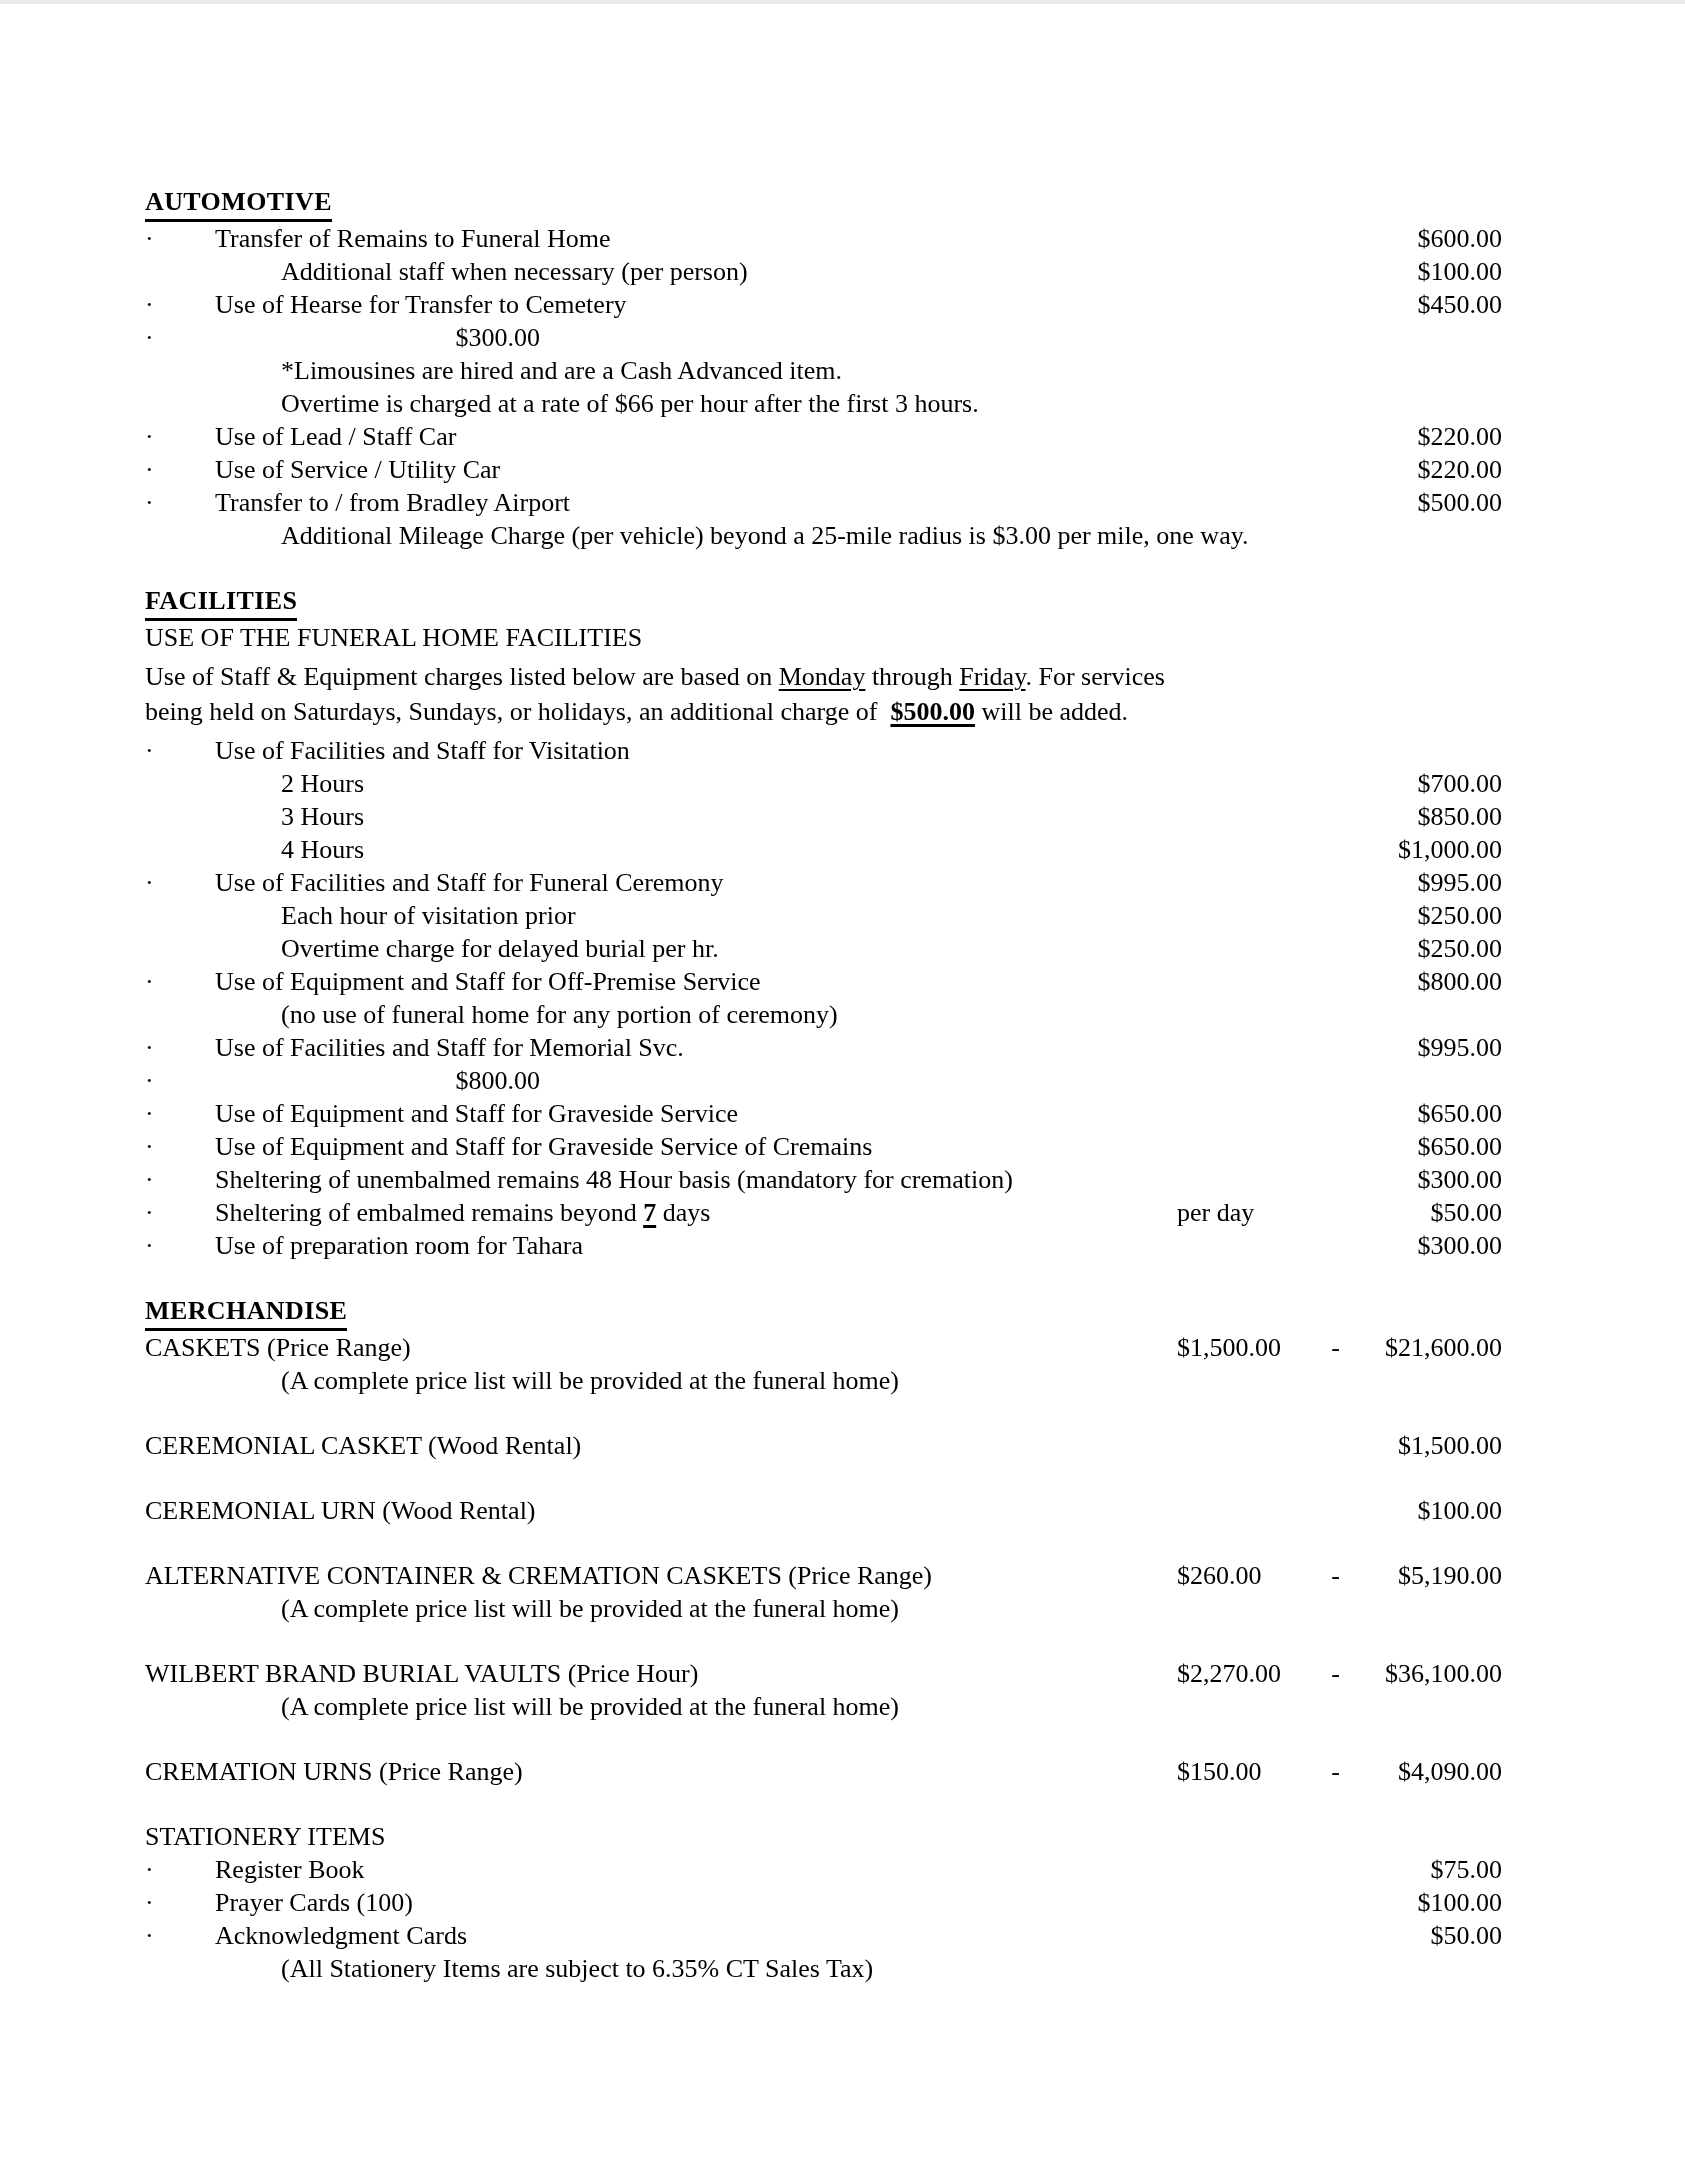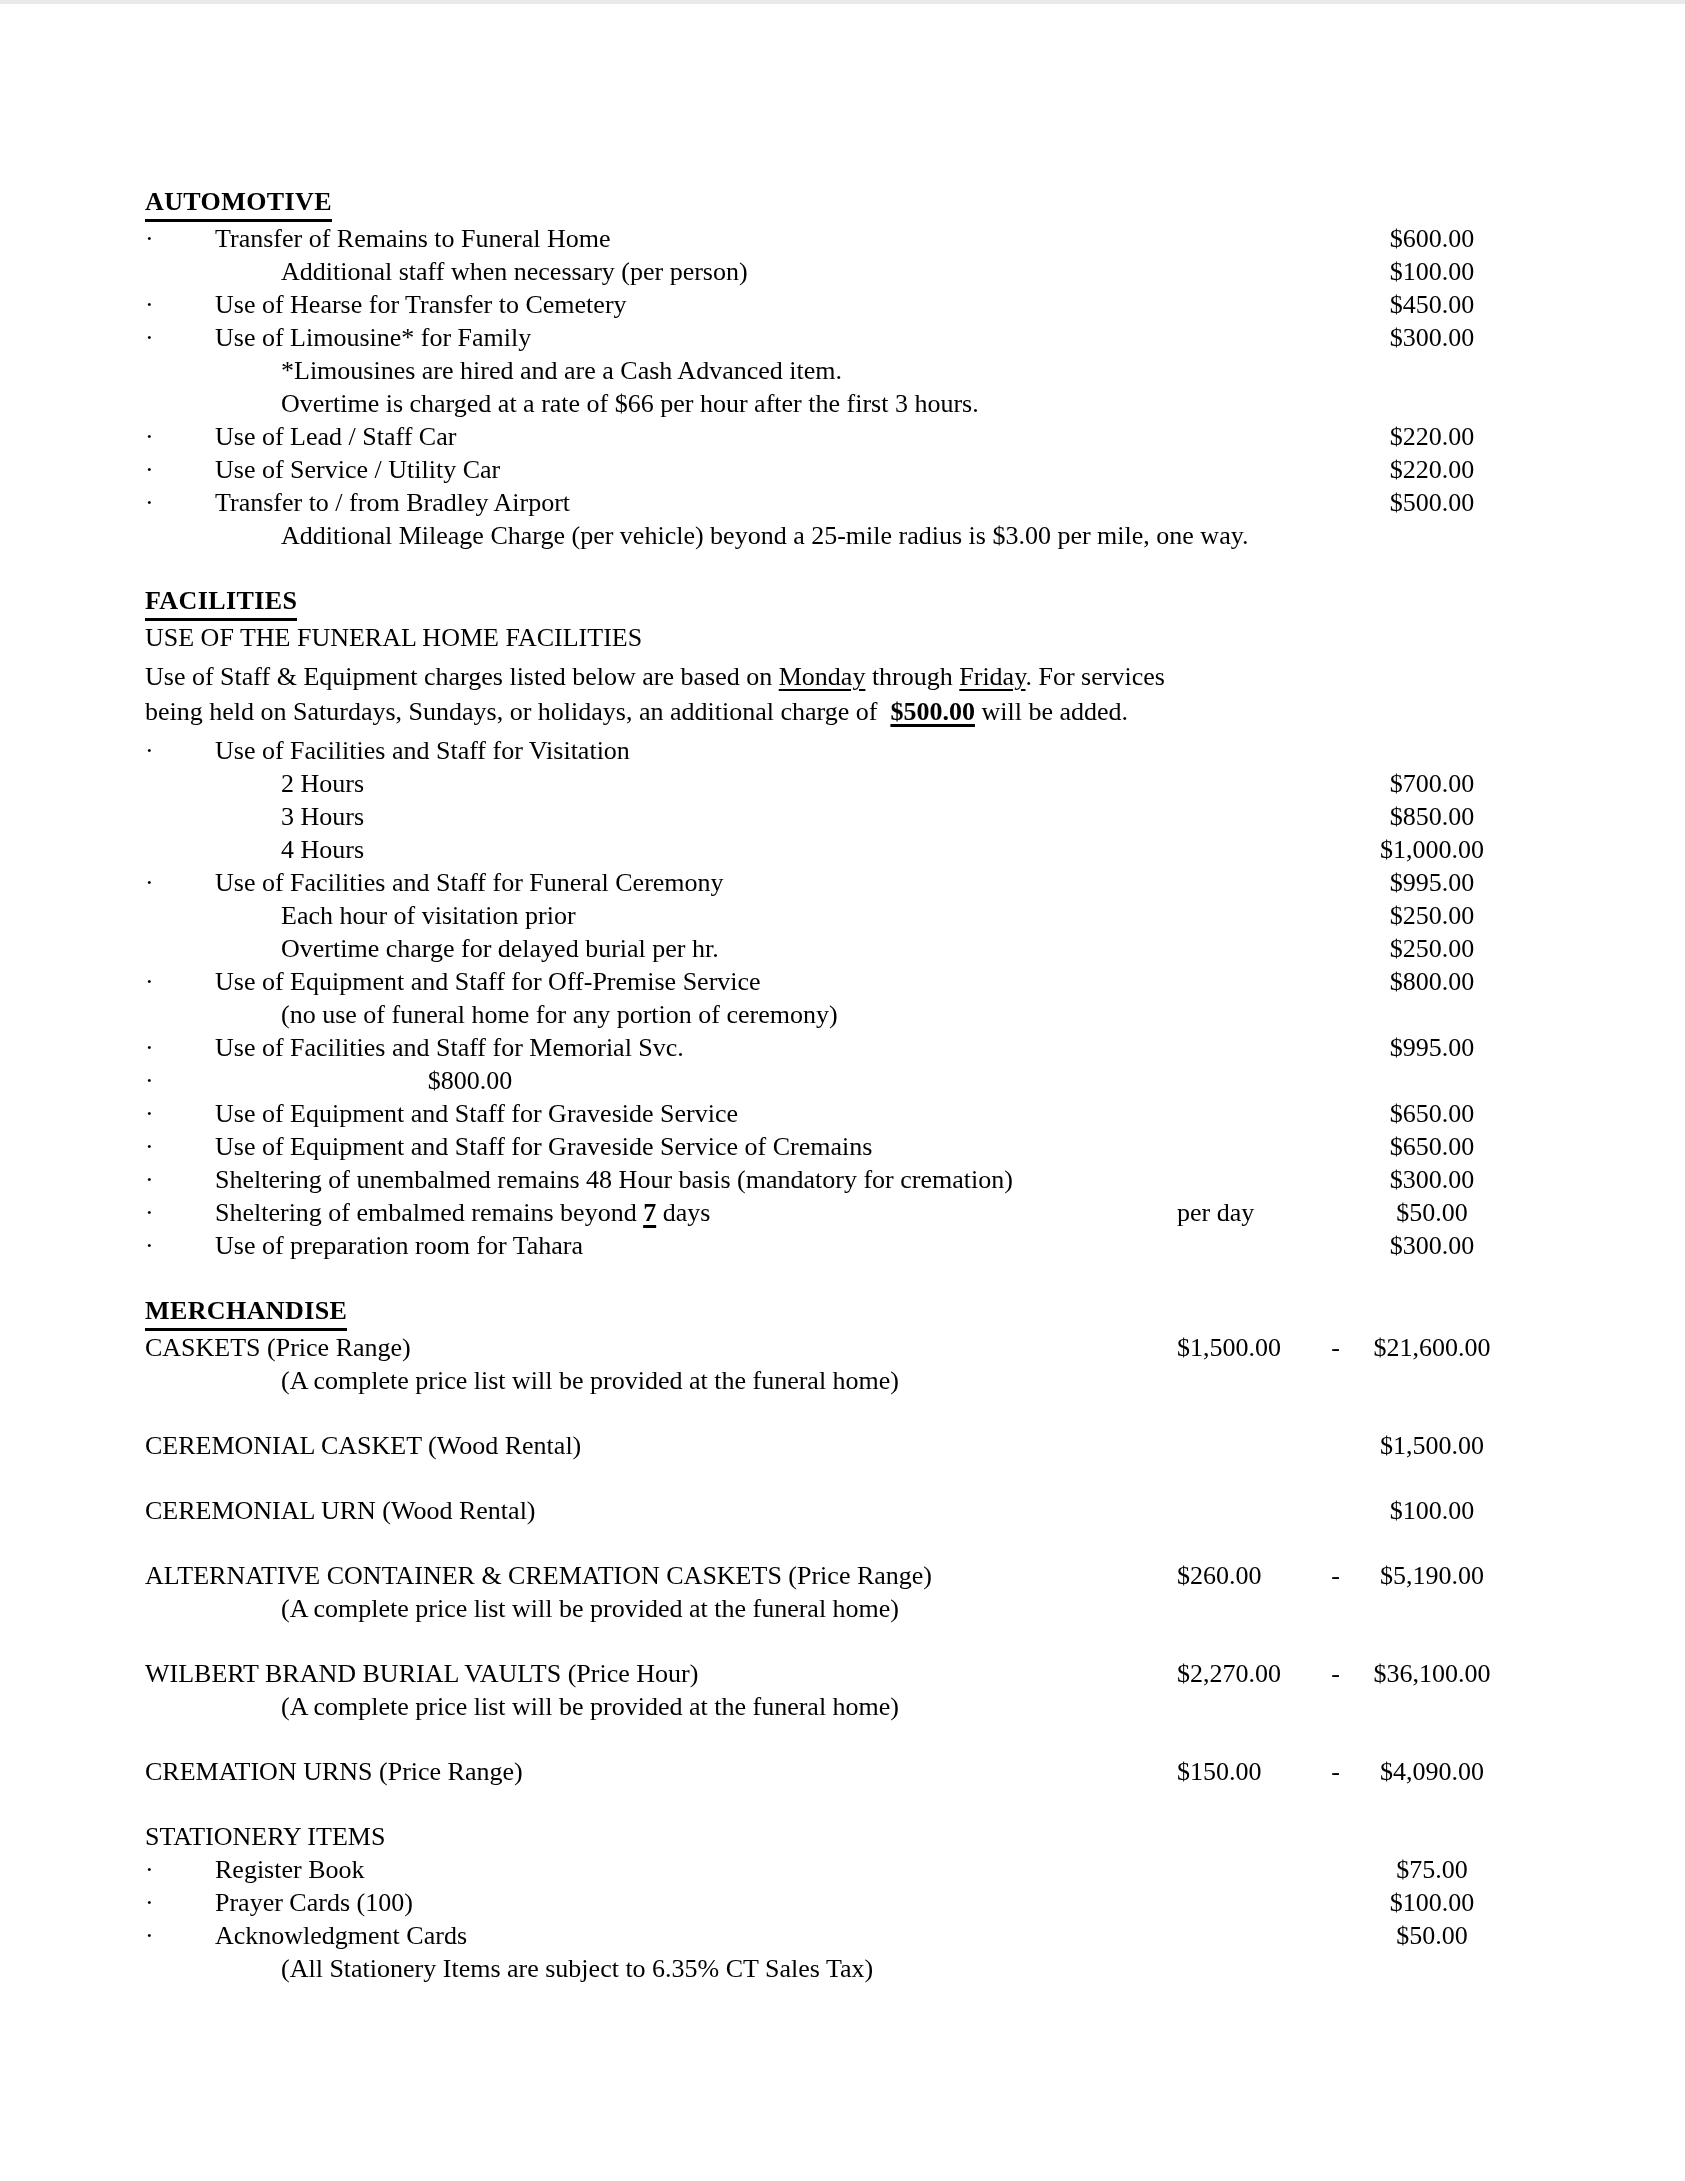--- a/index.html
+++ b/index.html
@@ -24,21 +24,21 @@
     font-weight: 700;
     letter-spacing: 0.4px;
     border-bottom: 3.5px solid #000;
     padding-bottom: 0.9px;
   }
   .cell-bullet { flex: 0 0 70px; white-space: nowrap; }
   .cell-label  { flex: 1 1 auto; min-width: 0; white-space: nowrap; overflow: visible; }
   .sub .cell-label { padding-left: 66px; }
   .cell-low  { flex: 0 0 132px; text-align: left;  white-space: nowrap; }
   .cell-dash { flex: 0 0 53px;  text-align: center; white-space: nowrap; }
-  .cell-high { flex: 0 0 140px; text-align: center;  white-space: nowrap; }
+  .cell-high { flex: 0 0 140px; text-align: right;  white-space: nowrap; }
   .para { line-height: 35px; font-family: Liberation Serif, serif; }
   .spaced { margin-top: 5.3px; }
   .gap { height: 32px; }
   .seg-u { text-decoration: underline; text-underline-offset: 4.4px; text-decoration-thickness: 1.8px; }
   .seg-b { font-weight: 700; }
   .seg-b.seg-u { text-decoration-thickness: 2.6px; }
 </style>
 </head>
 <body>
 
@@ -63,21 +63,20 @@
       </div>
       <div class="row item">
         <span class="cell-bullet">·</span>
         <span class="cell-label">Use of Hearse for Transfer to Cemetery</span>
         <span class="cell-low"></span>
         <span class="cell-dash"></span>
         <span class="cell-high">$450.00</span>
       </div>
       <div class="row item">
         <span class="cell-bullet">·</span>
-        <span class="cell-label">Use of Limousine* for Family</span>
         <span class="cell-low"></span>
         <span class="cell-dash"></span>
         <span class="cell-high">$300.00</span>
       </div>
       <div class="row sub">
         <span class="cell-bullet"></span>
         <span class="cell-label">*Limousines are hired and are a Cash Advanced item.</span>
         <span class="cell-low"></span>
         <span class="cell-dash"></span>
         <span class="cell-high"></span>

